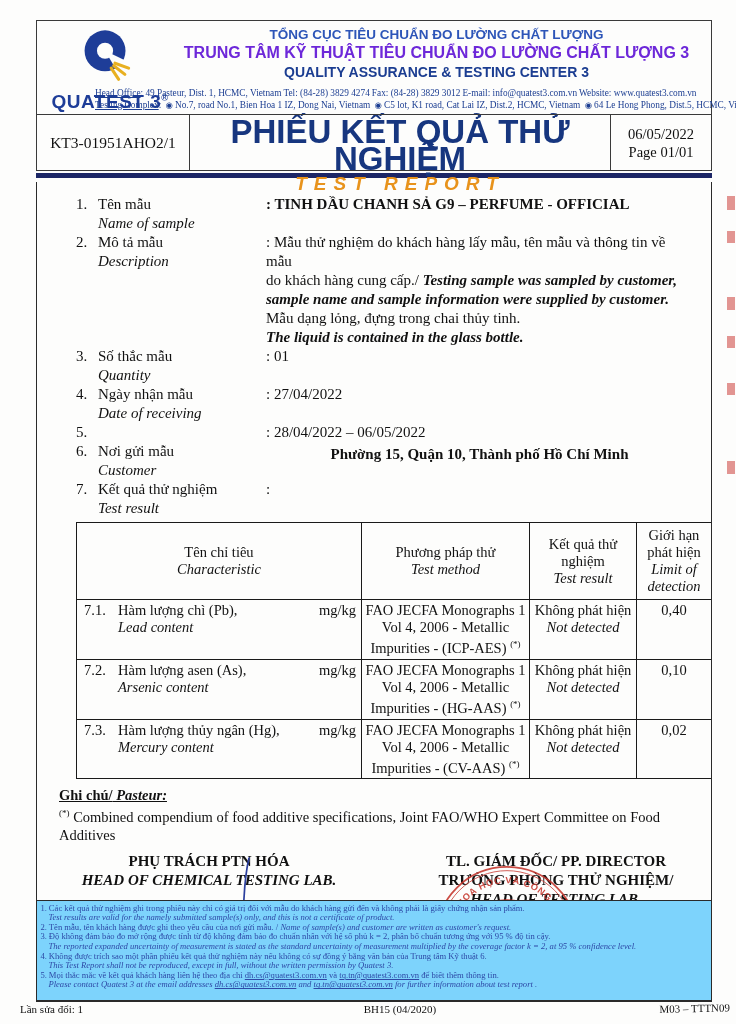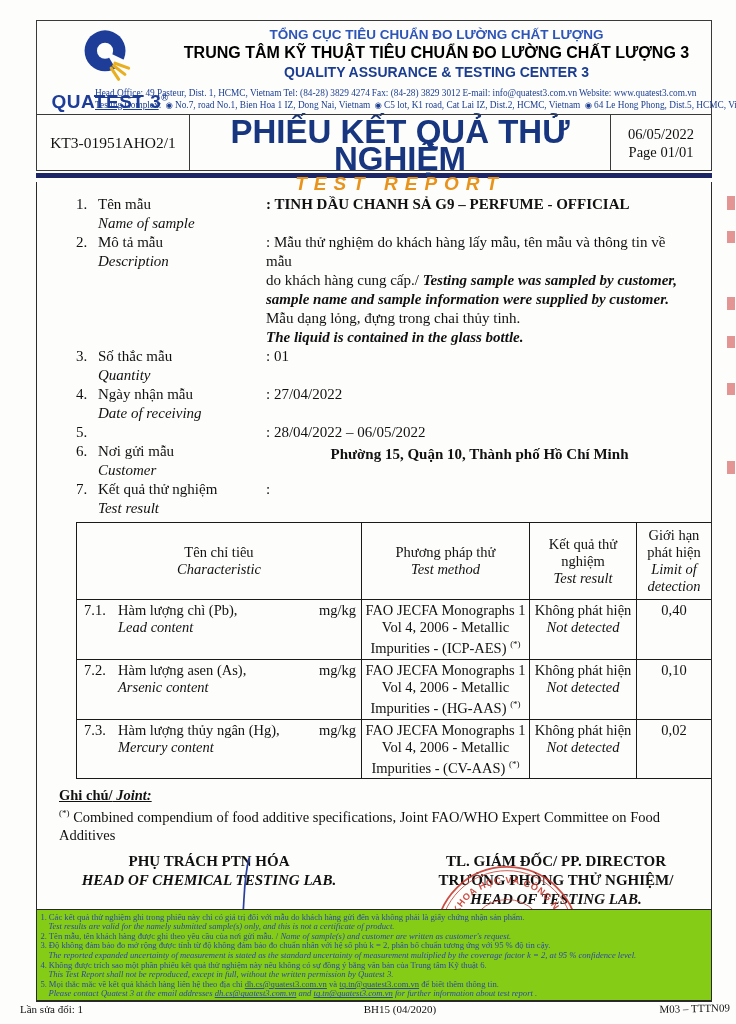--- a/index.html
+++ b/index.html
@@ -9,21 +9,21 @@
 
   
   .outer{position:absolute;left:36px;top:20px;width:676px;}
   .header-box{position:relative;border:1.4px solid #3a3a3a;height:95px;box-sizing:border-box;}
   .logo{position:absolute;left:14px;top:6px;width:118px;text-align:center;}
   .logo-text{font-family:"Liberation Sans","DejaVu Sans",sans-serif;font-weight:bold;
              color:#1e3d98;font-size:19px;letter-spacing:.5px;white-space:nowrap;}
   .logo-text sup{font-size:9px;}
   .org{padding-left:125px;text-align:center;line-height:1.18;}
   .org1{color:#2d55b8;font-size:13.5px;font-weight:600;margin-top:6px;}
-  .org2{color:#000000;font-size:16px;font-weight:bold;margin-top:1px;}
+  .org2{color:#6d28d9;font-size:16px;font-weight:bold;margin-top:1px;}
   .org3{color:#1b3d91;font-size:14px;font-weight:bold;margin-top:1px;}
   .contact{position:absolute;left:58px;right:4px;bottom:3px;color:#1b3d91;font-size:9.3px;line-height:11.5px;}
   .contact .row1{display:flex;gap:2px;white-space:nowrap;}
   .contact .row2{white-space:nowrap;}
   .u{text-decoration:underline;}
   .pin{color:#1b3d91;font-size:8.5px;padding:0 2px;}
 
   
   .title-row{display:flex;border:1.4px solid #3a3a3a;border-top:none;height:56px;box-sizing:border-box;}
   .cell-no{width:152px;display:flex;align-items:center;justify-content:center;font-size:15.5px;}
@@ -80,22 +80,22 @@
                    font-weight:bold;font-size:15px;line-height:19px;}
   .sig-right-title .en{font-style:italic;}
   .sig-name-left{position:absolute;left:22px;top:125px;width:300px;text-align:center;
                  font-weight:bold;font-size:16px;}
   .stamp{position:absolute;left:396px;top:16px;width:148px;height:148px;opacity:.88;}
   .sig-blue{position:absolute;left:140px;top:8px;}
   .sig-dark{position:absolute;left:470px;top:70px;}
 
   
   .footnotes{position:absolute;left:-1.6px;right:-1.6px;bottom:0;border:1.6px solid #2a2a2a;
-             background:#84cc16;color:#2d49a6;font-size:8.6px;line-height:9.6px;
-             padding:3px 6px 1px 4px;box-sizing:border-box;}
+             background:#7dd3fc;color:#2d49a6;font-size:8.6px;line-height:9.6px;
+             padding:3px 6px 10px 4px;box-sizing:border-box;}
   .fn .en{font-style:italic;padding-left:8px;}
   .fn .num{padding-right:2px;}
   .fn .it{font-style:italic;}
 
   
   .bottom-meta{position:absolute;left:20px;right:6px;top:1003px;font-size:11px;display:flex;}
   .bm-left{width:200px;}
   .bm-center{flex:1;text-align:center;}
   .bm-right{width:150px;text-align:right;transform:rotate(-1.2deg);}
 
@@ -314,21 +314,21 @@
           <td class="center">
               <div>Không phát hiện</div>
               <div class="res-en">Not detected</div>
             </td>
           <td class="center">0,02</td>
         </tr>
       </tbody>
     </table>
 
     <div class="notice">
-      <div class="notice-label"><span>Ghi chú/</span><span class="it"> Joint:</span></div>
+      <div class="notice-label"><span>Ghi chú/</span><span class="it"> Pasteur:</span></div>
       <div><sup>(*)</sup> <span>Combined compendium of food additive specifications, Joint FAO/WHO Expert Committee on Food Additives</span></div>
     </div>
 
     <div class="sig-area">
       <div class="sig-left-title">
         <div>PHỤ TRÁCH PTN HÓA</div>
         <div class="en">HEAD OF CHEMICAL TESTING LAB.</div>
       </div>
       <div class="sig-right-title">
         <div>TL. GIÁM ĐỐC/ PP. DIRECTOR</div>

